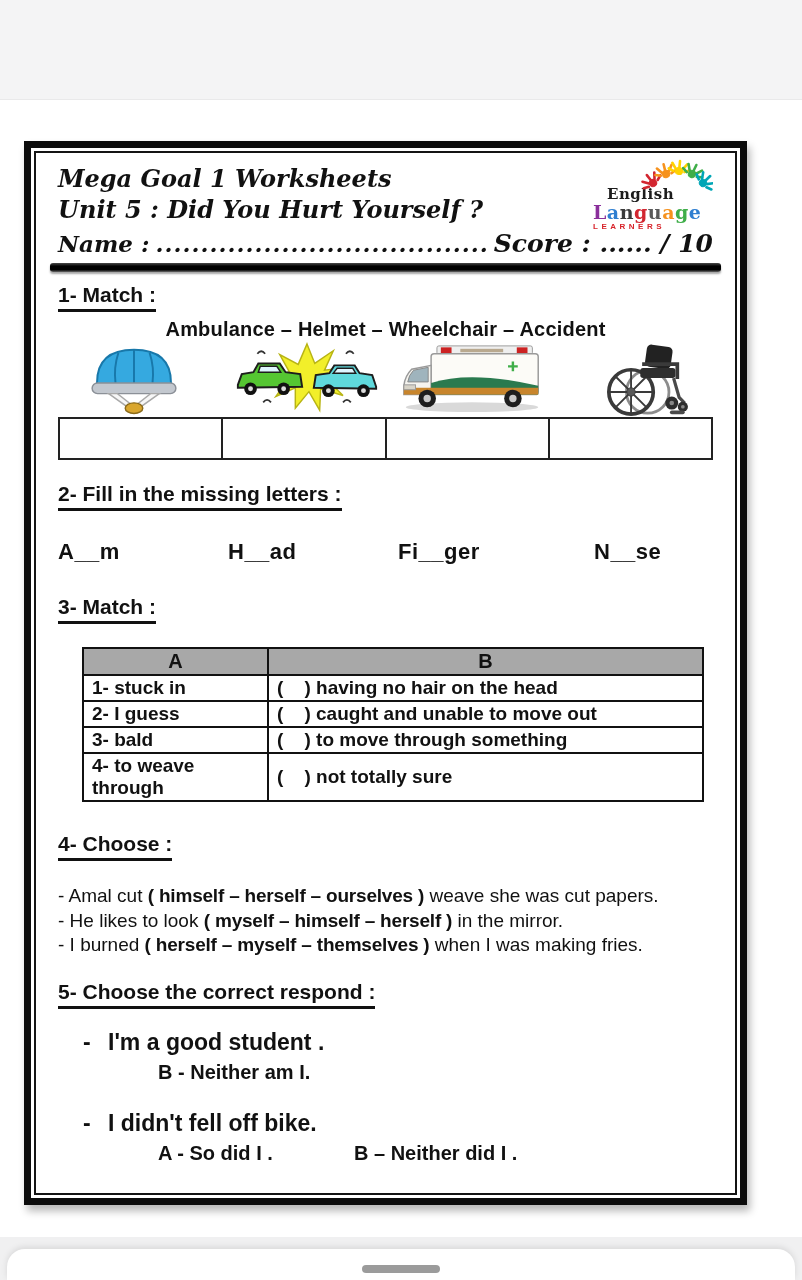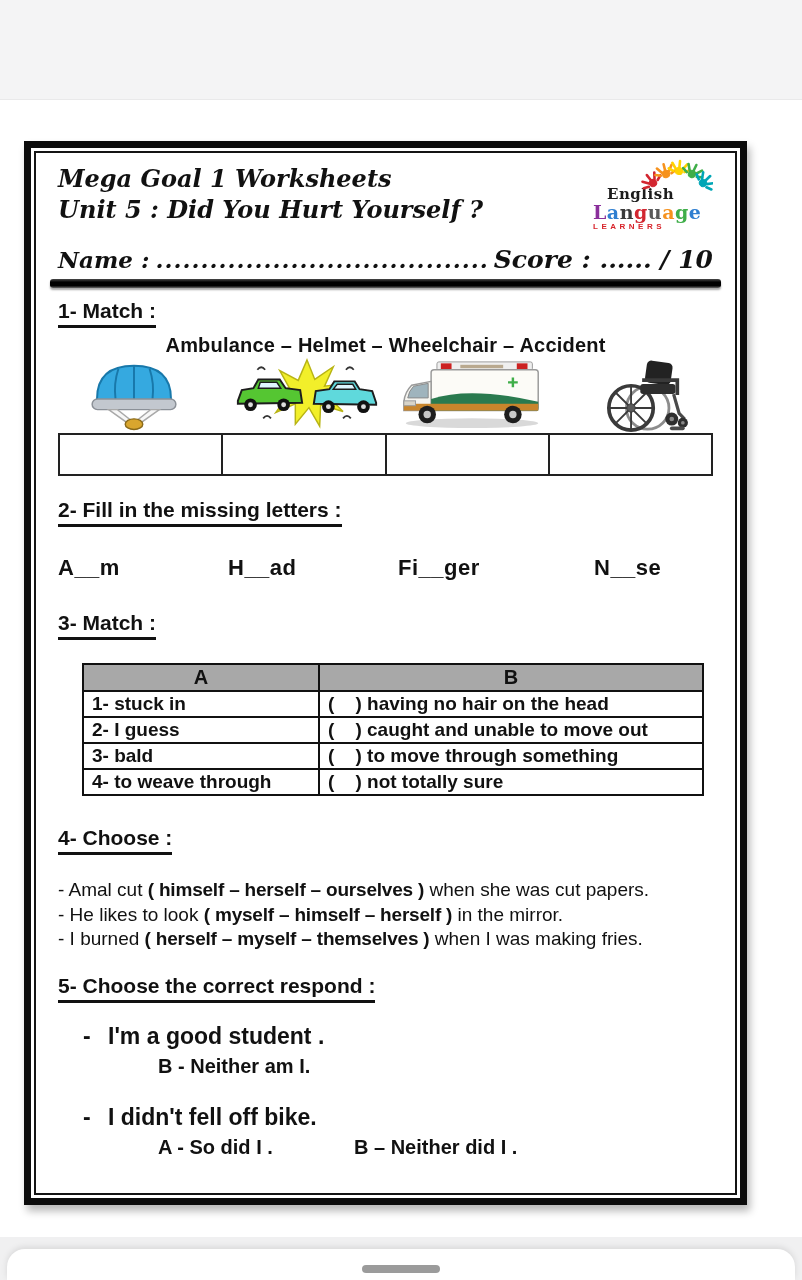--- a/index.html
+++ b/index.html
@@ -24,21 +24,21 @@
   .page { position:absolute; left:24px; top:141px; width:723px; height:1064px;
     background:#fff; border:7px solid #0c0c0c;
     box-shadow:3px 6px 8px rgba(0,0,0,0.28); }
   .page-inner { position:absolute; inset:3px; border:2px solid #141414;
     padding:10px 22px 0 22px; overflow:hidden; }
 
   
   .header-top { display:flex; justify-content:space-between; }
   .script { font-family:"DejaVu Serif", serif; font-style:italic; font-weight:bold; }
   .titles { font-size:24px; line-height:31px; }
-  .name-line { display:flex; align-items:baseline; font-size:23px; margin-top:18px; }
+  .name-line { display:flex; align-items:baseline; font-size:23px; margin-top:2px; }
   .name-dots { flex:1; overflow:hidden; white-space:nowrap; letter-spacing:1px; margin:0 6px; }
   .score { white-space:nowrap; font-size:25px; }
 
   .logo { position:relative; width:120px; height:64px; flex:none; text-align:left; }
   .logo-hands { position:absolute; top:-4px; right:0; }
   .logo-english { margin-top:22px; margin-left:14px; font-family:"DejaVu Serif",serif;
     font-weight:bold; font-size:15px; color:#1c1c1c; letter-spacing:0.5px; }
   .logo-language { font-family:"DejaVu Serif",serif; font-weight:bold; font-size:19px;
     line-height:18px; letter-spacing:0.5px; }
   .logo-learners { font-size:8px; font-weight:bold; letter-spacing:3.5px; margin-top:1px; }
@@ -67,21 +67,21 @@
 
   
   .fill-row { display:grid; grid-template-columns:170px 170px 196px auto;
     margin-top:28px; font-size:22px; font-weight:bold; letter-spacing:0.5px; }
 
   
   table.match { border-collapse:collapse; margin:23px 0 0 24px; width:622px;
     font-size:19px; font-weight:bold; }
   table.match th, table.match td { border:2px solid #111; padding:1px 8px; }
   table.match th { text-align:center; font-size:20px; }
-  table.match td:first-child { width:236px; }
+  table.match td:first-child { width:185px; }
   table.match td { height:26px; }
 
   
   .choose-lines { margin-top:23px; font-size:19px; line-height:24.5px; }
   .choose-lines .opt { font-weight:bold; letter-spacing:-0.2px; }
 
   
   .respond-item { margin-top:20px; }
   .prompt-line { display:flex; font-size:23px; font-weight:bold; margin-left:25px; }
   .prompt-line .dash { width:25px; flex:none; }
@@ -248,21 +248,21 @@
           <td>4- to weave through</td>
           <td>(&nbsp;&nbsp;&nbsp;&nbsp;) not totally sure</td>
         </tr>
       </tbody>
     </table>
 
     <div class="sec-h mt3">
       <span>4- Choose :</span>
     </div>
     <div class="choose-lines">
-      <div><span>- Amal cut </span><span class="opt">( himself – herself – ourselves )</span><span> when she was cut papers.</span></div>
+      <div><span>- Amal cut </span><span class="opt">( himself – herself – ourselves )</span><span> weave she was cut papers.</span></div>
       <div><span>- He likes to look </span><span class="opt">( myself – himself – herself )</span><span> in the mirror.</span></div>
       <div><span>- I burned </span><span class="opt">( herself – myself – themselves )</span><span> when I was making fries.</span></div>
     </div>
 
     <div class="sec-h mt2">
       <span>5- Choose the correct respond :</span>
     </div>
 
     <div class="respond-item">
       <div class="prompt-line">

